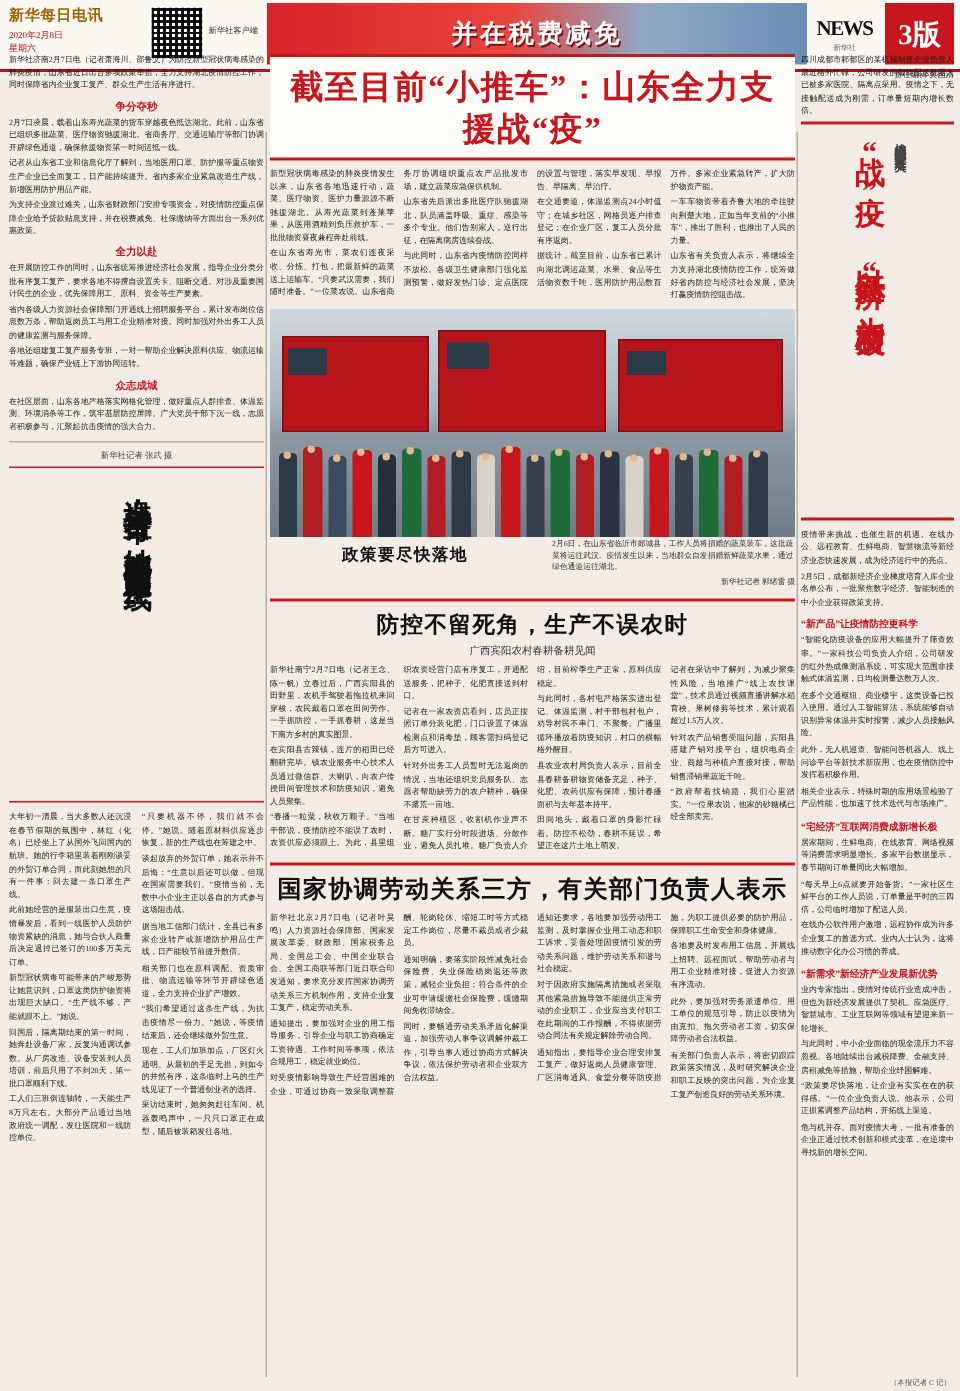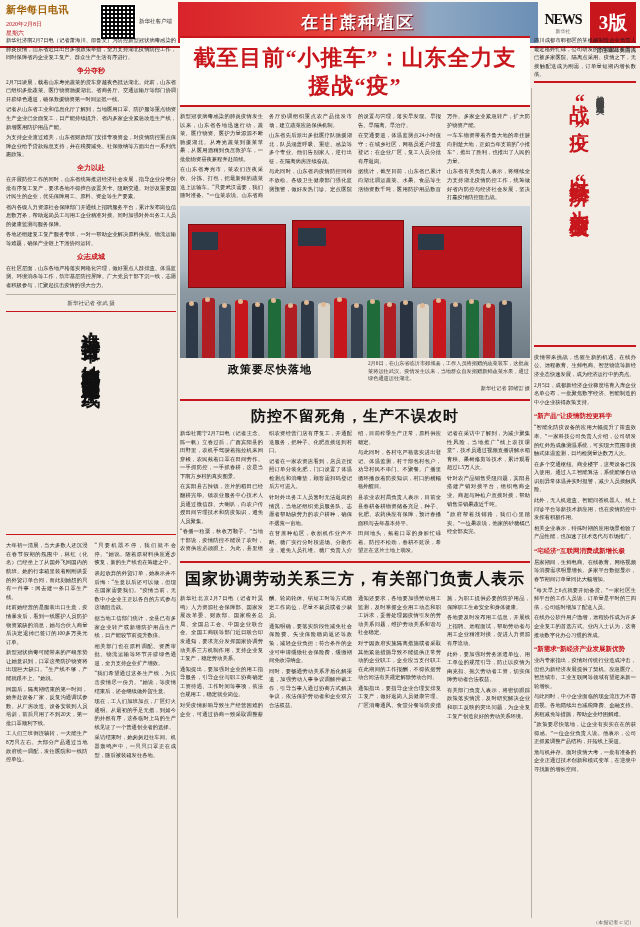--- a/index.html
+++ b/index.html
@@ -90,21 +90,21 @@
       <div class="mh-date">
         <div>2020年2月8日</div>
         <div>星期六</div>
       </div>
     </div>
     <div class="mh-qr">
       <div class="qr"></div>
       <div class="qr-cap">新华社客户端</div>
     </div>
     <div class="mh-banner">
-      <span>在甘蔗种植区</span>
+      <span>并在税费减免</span>
     </div>
     <div class="mh-news">
       <div class="n">NEWS</div>
       <div class="s">新华社</div>
     </div>
     <div class="mh-page">3版</div>
   </div>
   <div class="mh-edit">责任编辑 黄国清</div>
 
   <div class="cols">
@@ -220,20 +220,21 @@
           <div class="photocap">政策要尽快落地</div>
         </div>
         <div style="width:162px;">
           <div class="caption">2月6日，在山东省临沂市郯城县，工作人员将捐赠的蔬菜装车，这批蔬菜将运往武汉。疫情发生以来，当地群众自发捐赠新鲜蔬菜水果，通过绿色通道运往湖北。</div>
           <div class="caption" style="text-align:right;">新华社记者 郭绪雷 摄</div>
         </div>
       </div>
 
       <div class="rule2"></div>
       <div class="bigcap">防控不留死角，生产不误农时</div>
+      <div class="smallhead">广西宾阳农村春耕备耕见闻</div>
 
       <div class="tcols4">
         <p class="para">新华社南宁2月7日电（记者王念、陈一帆）立春过后，广西宾阳县的田野里，农机手驾驶着拖拉机来回穿梭，农民戴着口罩在田间劳作。一手抓防控，一手抓春耕，这是当下南方乡村的真实图景。</p>
         <p class="para">在宾阳县古辣镇，连片的稻田已经翻耕完毕。镇农业服务中心技术人员通过微信群、大喇叭，向农户传授田间管理技术和防疫知识，避免人员聚集。</p>
         <p class="para">“春播一粒粟，秋收万颗子。”当地干部说，疫情防控不能误了农时，农资供应必须跟上。为此，县里组织农资经营门店有序复工，开通配送服务，把种子、化肥直接送到村口。</p>
         <p class="para">记者在一家农资店看到，店员正按照订单分装化肥，门口设置了体温检测点和消毒垫，顾客需扫码登记后方可进入。</p>
         <p class="para">针对外出务工人员暂时无法返岗的情况，当地还组织党员服务队、志愿者帮助缺劳力的农户耕种，确保不撂荒一亩地。</p>
         <p class="para">在甘蔗种植区，收割机作业声不断。糖厂实行分时段进场、分散作业，避免人员扎堆。糖厂负责人介绍，目前榨季生产正常，原料供应稳定。</p>
         <p class="para">与此同时，各村屯严格落实进出登记、体温监测，村干部包村包户，劝导村民不串门、不聚餐。广播里循环播放着防疫知识，村口的横幅格外醒目。</p>
         <p class="para">县农业农村局负责人表示，目前全县春耕备耕物资储备充足，种子、化肥、农药供应有保障，预计春播面积与去年基本持平。</p>

